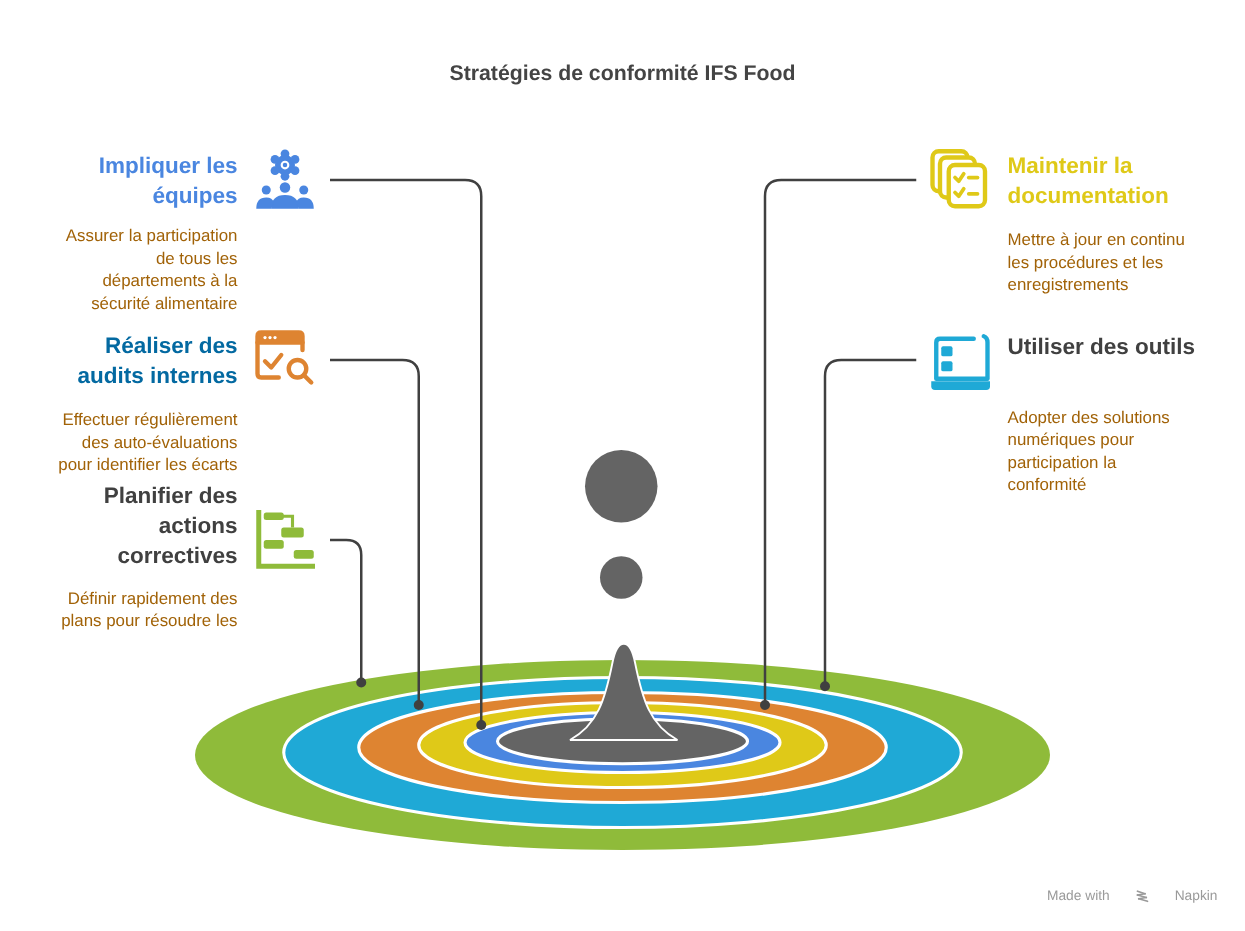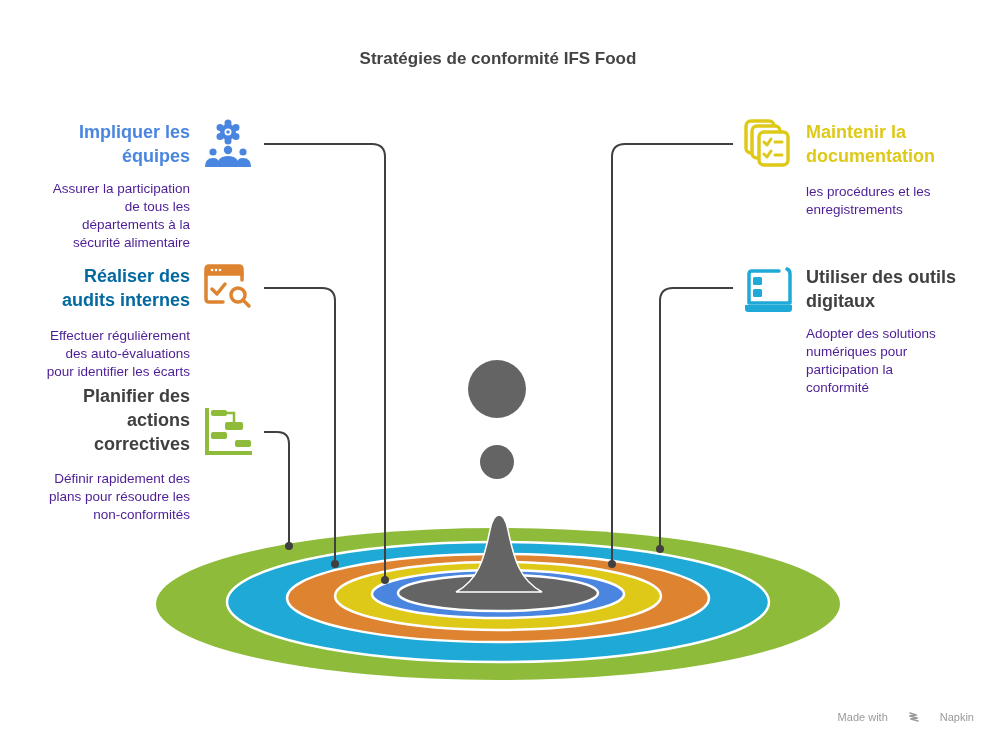--- a/index.html
+++ b/index.html
@@ -1,19 +1,19 @@
 <!DOCTYPE html>
 <html><head>
 <meta charset="utf-8">
 <style>
   html,body{margin:0;padding:0;background:#ffffff;}
   body{width:996px;height:745px;position:relative;overflow:hidden;font-family:"Liberation Sans",sans-serif;}
   .title{position:absolute;left:0;width:996px;top:49px;text-align:center;font-size:17px;font-weight:bold;color:#444444;}
   .heading{position:absolute;font-weight:bold;font-size:18px;line-height:24px;}
-  .desc{position:absolute;font-size:13.5px;line-height:18px;color:#4c1d95;}
+  .desc{position:absolute;font-size:13.5px;line-height:18px;color:#a16207;}
   .right{text-align:right;}
   .left{text-align:left;}
   .icon{position:absolute;width:50px;height:50px;}
   svg.main{position:absolute;left:0;top:0;}
   .footer{position:absolute;right:22px;top:711px;font-size:11px;color:#9a9a9a;display:flex;align-items:center;gap:20px;}
 </style>
 </head>
 <body>
 
 <div class="title">Stratégies de conformité IFS Food</div>
@@ -115,21 +115,20 @@
 
 <div>
   <div class="heading right" style="left:30px;width:160px;top:384px;color:#404040;">
     <div>Planifier des</div>
     <div>actions</div>
     <div>correctives</div>
   </div>
   <div class="desc right" style="left:10px;width:180px;top:470px;">
     <div>Définir rapidement des</div>
     <div>plans pour résoudre les</div>
-    <div>non-conformités</div>
   </div>
   <svg class="icon" style="left:203px;top:406px;" viewBox="0 0 50 50">
     <g fill="#8fbb3a">
       <path d="M 2 2 L 6 2 L 6 45 L 49 45 L 49 49 L 2 49 Z"></path>
       <rect x="8" y="4" width="16" height="6" rx="2"></rect>
       <rect x="22" y="16" width="18" height="8" rx="2"></rect>
       <rect x="8" y="26" width="16" height="7" rx="2"></rect>
       <rect x="32" y="34" width="16" height="7" rx="2"></rect>
     </g>
     <path d="M 22 7 L 31 7 L 31 16" fill="none" stroke="#8fbb3a" stroke-width="2.5"></path>
@@ -148,37 +147,37 @@
       <line x1="32" y1="24" x2="39" y2="24"></line>
       <path d="M 21 36 L 24 39 L 28 33"></path>
       <line x1="32" y1="37" x2="39" y2="37"></line>
     </g>
   </svg>
   <div class="heading left" style="left:806px;width:180px;top:120px;color:#dfc918;">
     <div>Maintenir la</div>
     <div>documentation</div>
   </div>
   <div class="desc left" style="left:806px;width:180px;top:183px;">
+    <div>Mettre à jour en continu</div>
     <div>les procédures et les</div>
     <div>enregistrements</div>
   </div>
 </div>
 
 <div>
   <svg class="icon" style="left:743px;top:265px;" viewBox="0 0 50 50">
     <g fill="none" stroke="#1fa9d6" stroke-width="3.5" stroke-linecap="round" stroke-linejoin="round">
       <path d="M 44 4 Q 47 5 47 9 L 47 38 L 6 38 L 6 9 Q 6 6 9 6 L 36 6"></path>
     </g>
     <path d="M 2 40 L 49 40 L 49 44 Q 49 47 46 47 L 5 47 Q 2 47 2 44 Z" fill="#1fa9d6"></path>
     <rect x="10" y="12" width="9" height="8" rx="1.5" fill="#1fa9d6"></rect>
     <rect x="10" y="24" width="9" height="8" rx="1.5" fill="#1fa9d6"></rect>
   </svg>
   <div class="heading left" style="left:806px;width:185px;top:265px;color:#404040;">
     <div>Utiliser des outils</div>
-    <div>digitaux</div>
   </div>
   <div class="desc left" style="left:806px;width:180px;top:325px;">
     <div>Adopter des solutions</div>
     <div>numériques pour</div>
     <div>participation la</div>
     <div>conformité</div>
   </div>
 </div>
 
 <div class="footer">

